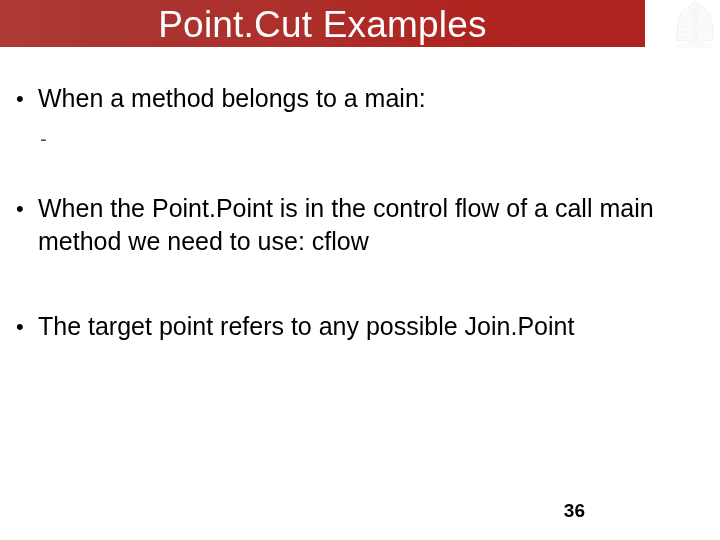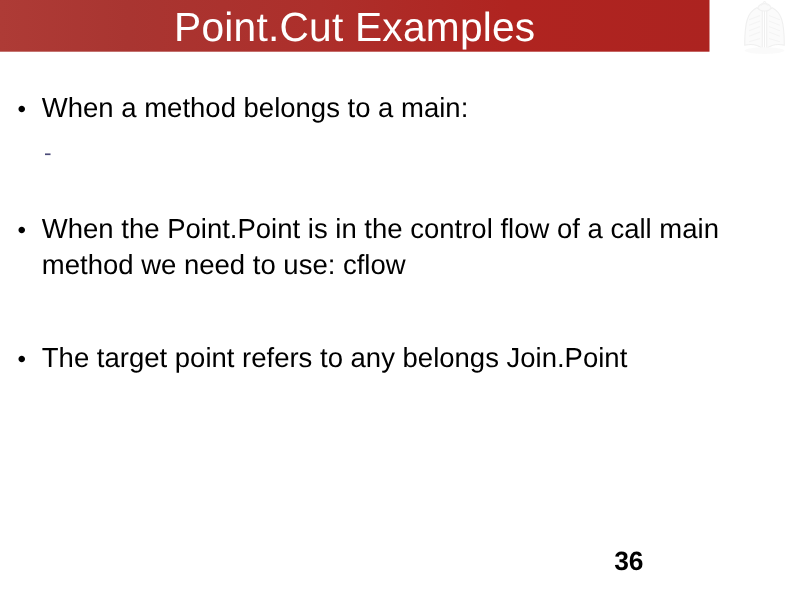--- a/index.html
+++ b/index.html
@@ -121,21 +121,21 @@
 
   
   .page-number {
     position: absolute;
     left: 0;
     top: 499px;
     width: 585px;
     text-align: right;
     color: #000000;
     font-family: "Liberation Sans", sans-serif;
-    font-size: 24px;
+    font-size: 19px;
     font-weight: bold;
     line-height: 24px;
   }
 </style>
 </head>
 <body>
 
 <div class="slide">
 
   <div class="title-banner">
@@ -172,20 +172,20 @@
 
     <div class="sub-row">
       <span class="dash">-</span>
     </div>
 
     <div class="bullet-row b2">
       <span>When the Point.Point is in the control flow of a call main method we need to use: cflow</span>
     </div>
 
     <div class="bullet-row b3 justify">
-      <span>The target point refers to any belongs Join.Point</span>
+      <span>The target point refers to any possible Join.Point</span>
     </div>
 
   </div>
 
   <div class="page-number">36</div>
 
 </div>
 
 </body></html>

